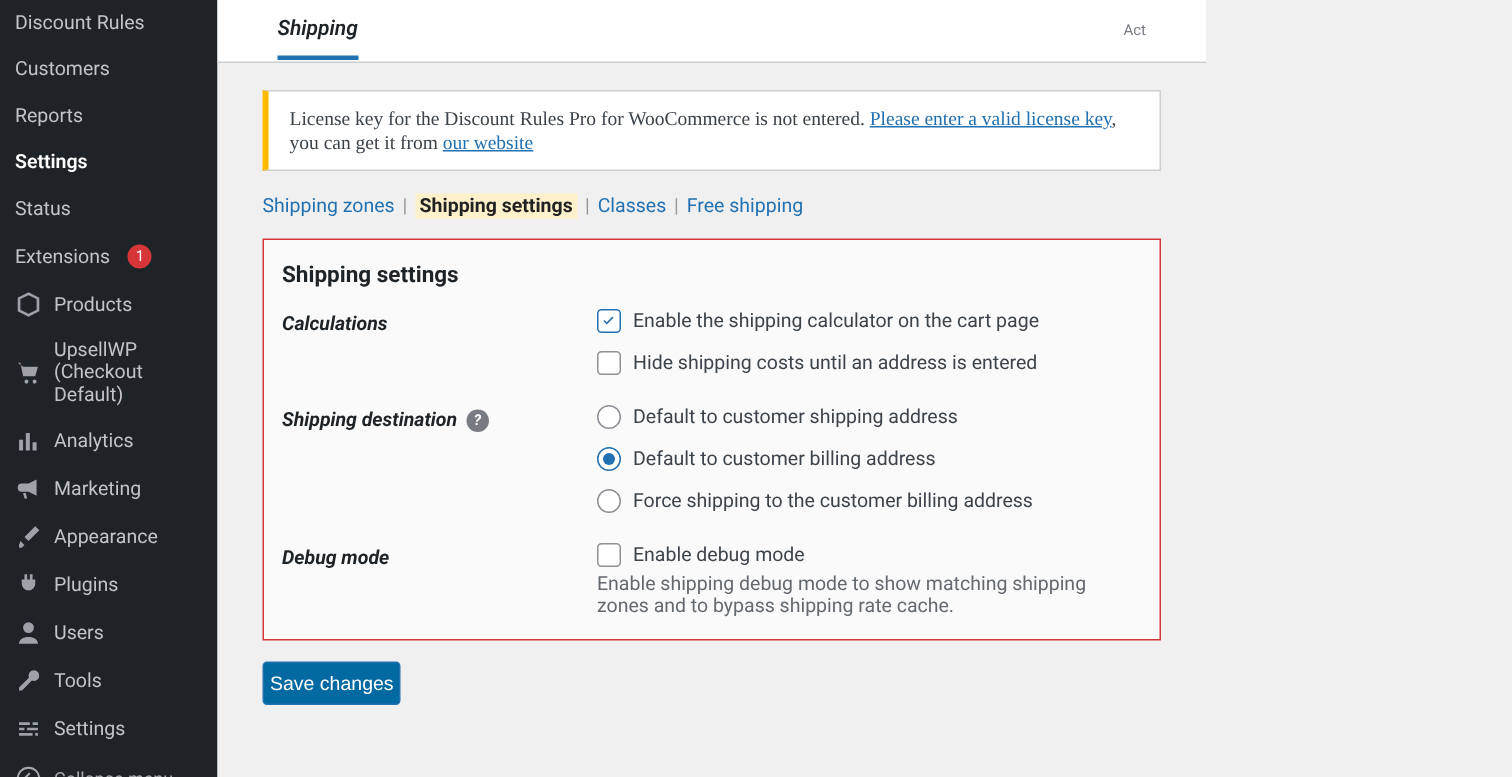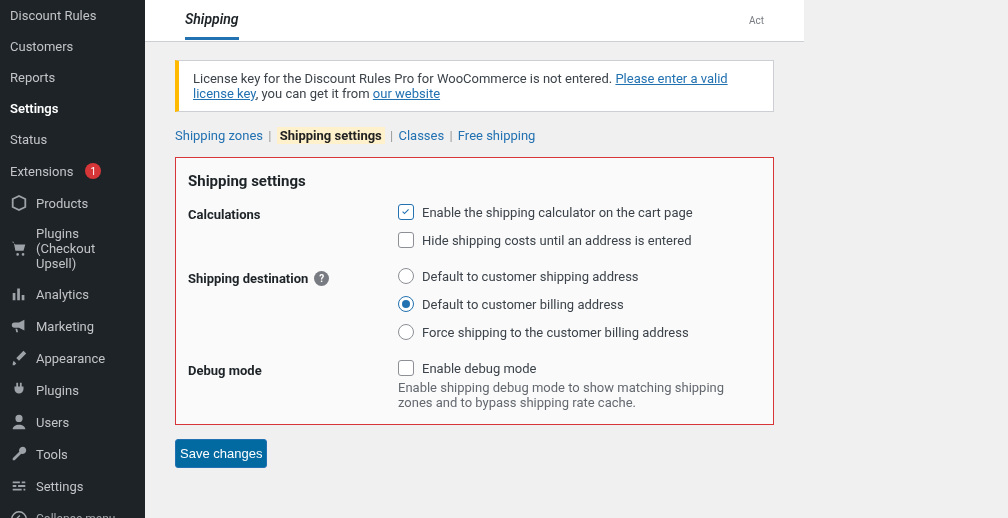--- a/index.html
+++ b/index.html
@@ -16,32 +16,32 @@
     .collapse-item { color: #a7aaad; font-size: 12px; padding: 8px 10px; display: flex; align-items: center; gap: 8px; cursor: pointer; }
     .collapse-item .icon { fill: #a7aaad; width: 18px; height: 18px; display: inline-flex; }
 
     
     .main { flex: 1; background: #f0f0f1; display: flex; flex-direction: column; overflow: hidden; }
     .tabbar { background: #fff; border-bottom: 1px solid #ccd0d4; display: flex; align-items: center; padding: 0 40px; height: 42px; justify-content: space-between; }
     .tab { font-weight: 600; font-size: 14px; color: #1d2327; padding: 10px 0; border-bottom: 3px solid #2271b1; font-style: italic; }
     .activate { color: #787c82; font-size: 10px; text-align: right; }
     
     .content { padding: 18px 30px; }
-    .notice { background: #fff; border: 1px solid #ccd0d4; border-left: 4px solid #ffba00; padding: 10px 14px; font-size: 13px; margin-bottom: 16px; }
+    .notice { background: #fff; border: 1px solid #ccd0d4; border-left: 4px solid #ffba00; padding: 10px 14px; font-size: 13px; margin-bottom: 16px; font-family: Liberation Serif, serif; }
     .notice a { color: #2271b1; text-decoration: underline; }
     
     .subsubsub { margin-bottom: 14px; font-size: 13px; }
     .subsubsub a { color: #2271b1; text-decoration: none; }
     .subsubsub .current { background: #fff1cc; color: #222; font-weight: 700; padding: 1px 3px; }
     .subsubsub .sep { color: #999; margin: 0 2px; }
     
     .panel { border: 1px solid #d63638; background: #fafafa; padding: 14px 12px 10px; margin-bottom: 14px; }
     .panel h2 { font-size: 15px; font-weight: 700; margin-bottom: 14px; color: #1d2327; }
     .form-row { display: flex; margin-bottom: 20px; }
-    .form-th { width: 210px; font-weight: 700; font-size: 13px; color: #1d2327; padding-top: 3px; display: flex; align-items: flex-start; gap: 6px; }
+    .form-th { width: 210px; font-weight: 700; font-size: 13px; color: #1d2327; padding-top: 3px; display: flex; align-items: flex-start; gap: 6px; font-style: italic; }
     .form-td { flex: 1; }
     .opt { display: flex; align-items: center; gap: 8px; margin-bottom: 12px; font-size: 13px; color: #3c434a; }
     .opt:last-child { margin-bottom: 0; }
     .desc { font-size: 13px; color: #646970; margin-top: 4px; }
     
     
     .cb { width: 16px; height: 16px; border: 1px solid #8c8f94; border-radius: 3px; background: #fff; display: inline-flex; align-items: center; justify-content: center; flex-shrink: 0; cursor: pointer; }
     .cb.checked { background: #fff; border-color: #2271b1; }
     .cb.checked svg { display: block; width: 12px; height: 12px; fill: #2271b1; }
     .cb svg { display: none; }
@@ -90,21 +90,21 @@
           </svg>
         </span>
       <span>Products</span>
     </div>
     <div class="sidebar-item">
       <span class="icon">
           <svg viewBox="0 0 20 20">
             <path d="M2 2h2l2 10h9l2-7H6M7 16a1.5 1.5 0 103 0 1.5 1.5 0 00-3 0m6 0a1.5 1.5 0 103 0 1.5 1.5 0 00-3 0"></path>
           </svg>
         </span>
-      <span>Plugins (Checkout Upsell)</span>
+      <span>UpsellWP (Checkout Default)</span>
     </div>
     <div class="sidebar-item">
       <span class="icon">
           <svg viewBox="0 0 20 20">
             <path d="M3 17h3V9H3v8zm5 0h3V4H8v13zm5 0h3v-6h-3v6z"></path>
           </svg>
         </span>
       <span>Analytics</span>
     </div>
     <div class="sidebar-item">

